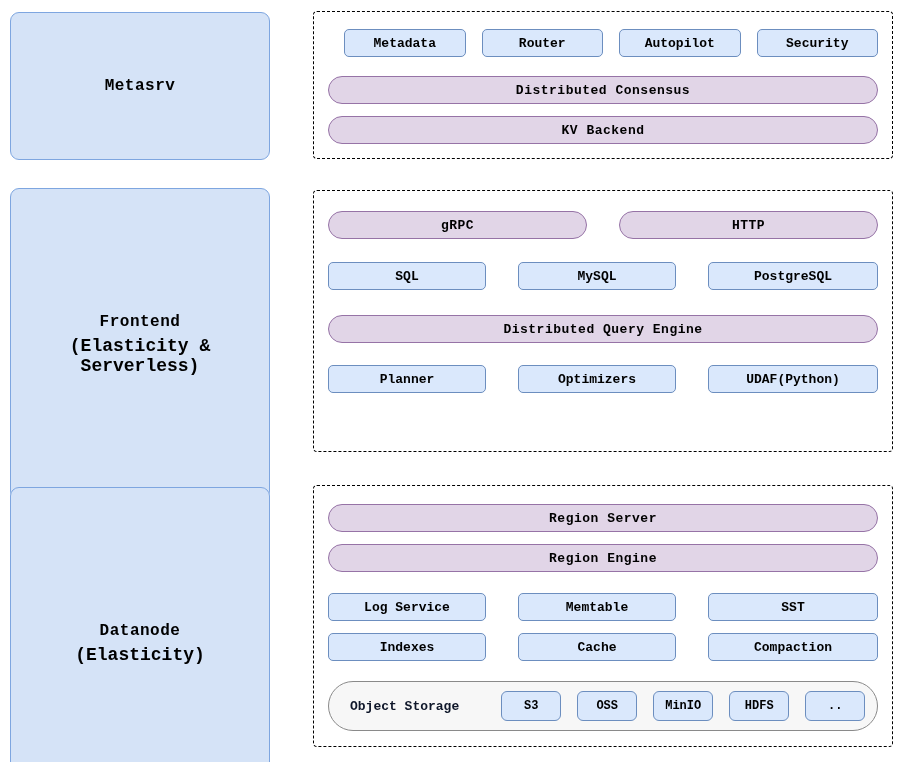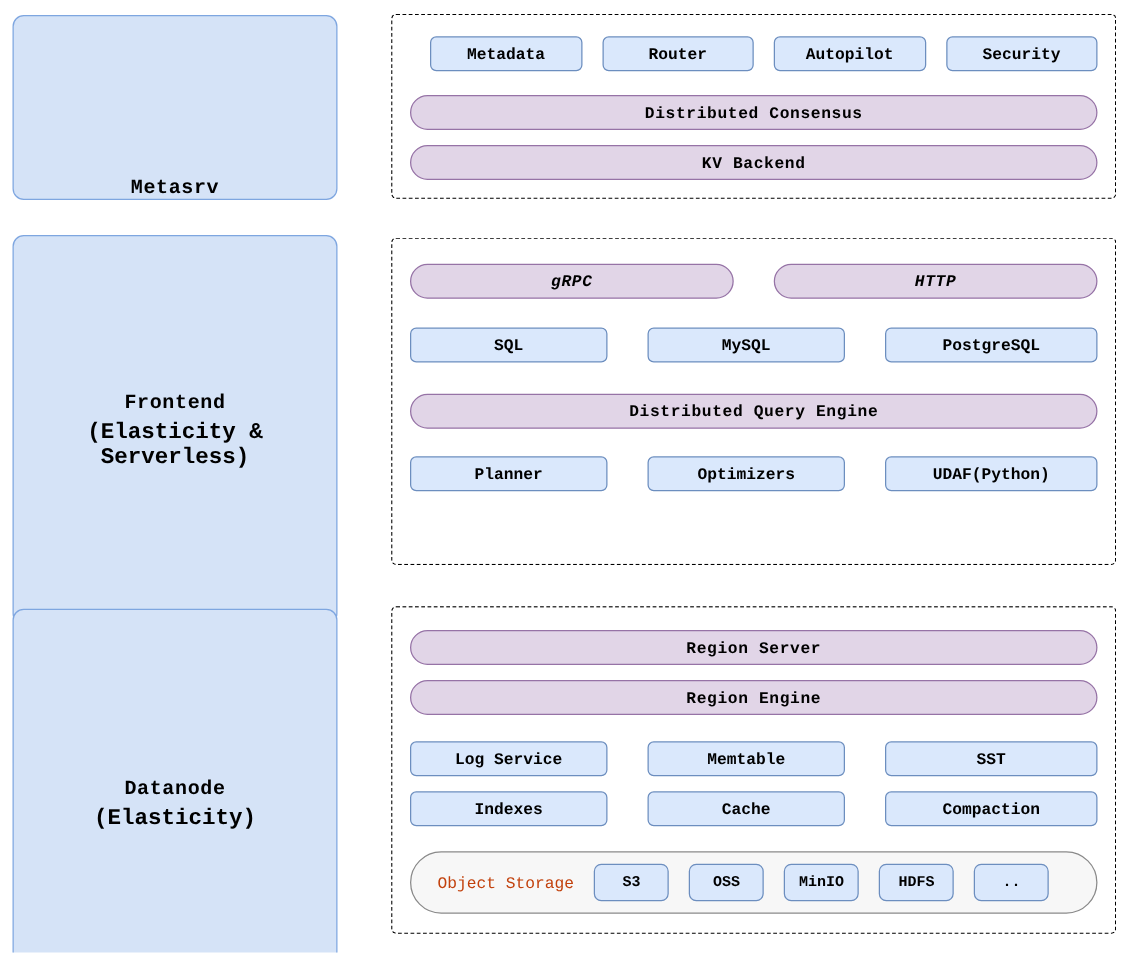--- a/index.html
+++ b/index.html
@@ -10,21 +10,21 @@
   }
   
   .panel {
     position:absolute; left:10px; width:260px;
     background:var(--panel-fill,#d5e3f7);
     border:1px solid var(--panel-border,#7ea6e0);
     border-radius:9px;
     display:flex; flex-direction:column; align-items:center; justify-content:center;
     text-align:center; gap:5px;
   }
-  #panel-metasrv  { top:12px;  height:148px;justify-content:flex-end; }
+  #panel-metasrv  { top:12px;  height:148px; }
   #panel-frontend { top:188px; height:312px; }
   #panel-datanode { top:487px; height:312px; }
   .panel-title    { font-size:16px; font-weight:700; letter-spacing:.5px; }
   .panel-subtitle { font-size:18px; font-weight:700; }
 
   
   .cluster {
     position:absolute; left:313px; width:580px;
     background:#ffffff; border:1px dashed #000; border-radius:4px;
     padding:0 14px;
@@ -55,39 +55,39 @@
   .row4 { display:flex; gap:16px; }
   .row4 .chip { flex:1; }
   .grid3 { display:grid; grid-template-columns:158px 158px 170px; justify-content:space-between; }
   .proto-row { display:flex; justify-content:space-between; }
   .proto-row .pill { width:259px; }
 
   
   .m-chips { margin-top:17px;padding-left:16px; }
   .m-pill1 { margin-top:19px; }
   .m-pill2 { margin-top:12px; }
-  .f-proto  { margin-top:20px;font-style:italic; }
+  .f-proto  { margin-top:20px; }
   .f-row1   { margin-top:23px; }
   .f-row2   { margin-top:12px; }
   .f-engine { margin-top:25px; }
   .f-row3   { margin-top:22px; }
   .d-pill1  { margin-top:18px;text-align:center; }
   .d-pill2  { margin-top:12px; }
   .d-row1   { margin-top:21px; }
   .d-row2   { margin-top:12px; }
   .d-storage{ margin-top:20px; }
 
   
   .storage {
     height:50px; background:var(--storage-fill,#f7f7f7);
     border:1px solid var(--storage-border,#8a8a8a);
     border-radius:25px;
     display:flex; align-items:center; padding:0 21px;
   }
-  .storage-label { font-size:13px; font-weight:400; color:#c2410c; white-space:nowrap; }
+  .storage-label { font-size:13px; font-weight:700; color:#0f172a; margin-right:26px; white-space:nowrap; }
   .backends { display:flex; gap:16px;padding-left:16px; }
   .backend {
     width:60px; height:30px;
     background:var(--blue-fill,#dae8fc);
     border:1px solid var(--blue-border,#6c8ebf);
     border-radius:6px;
     display:flex; align-items:center; justify-content:center;
     font-size:12px; font-weight:700;
   }
 </style>

